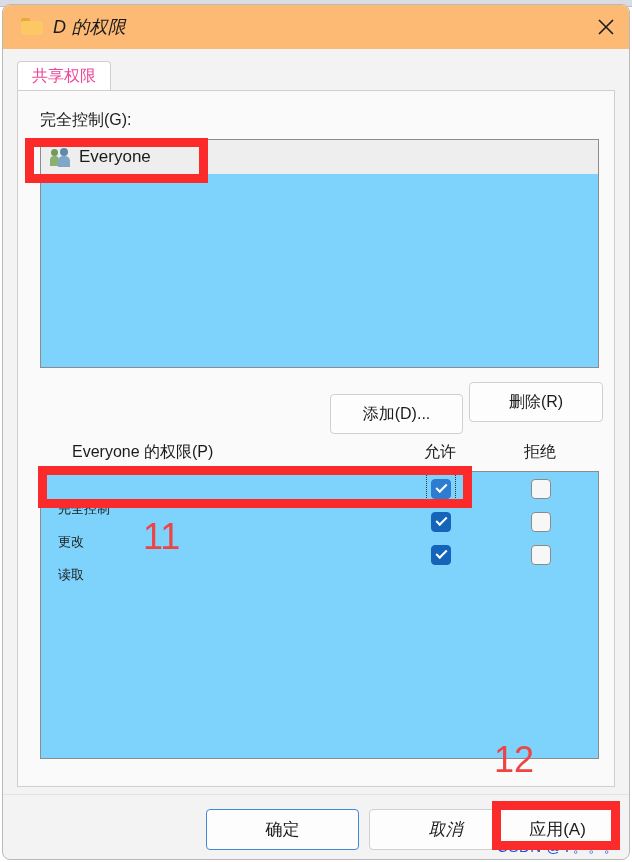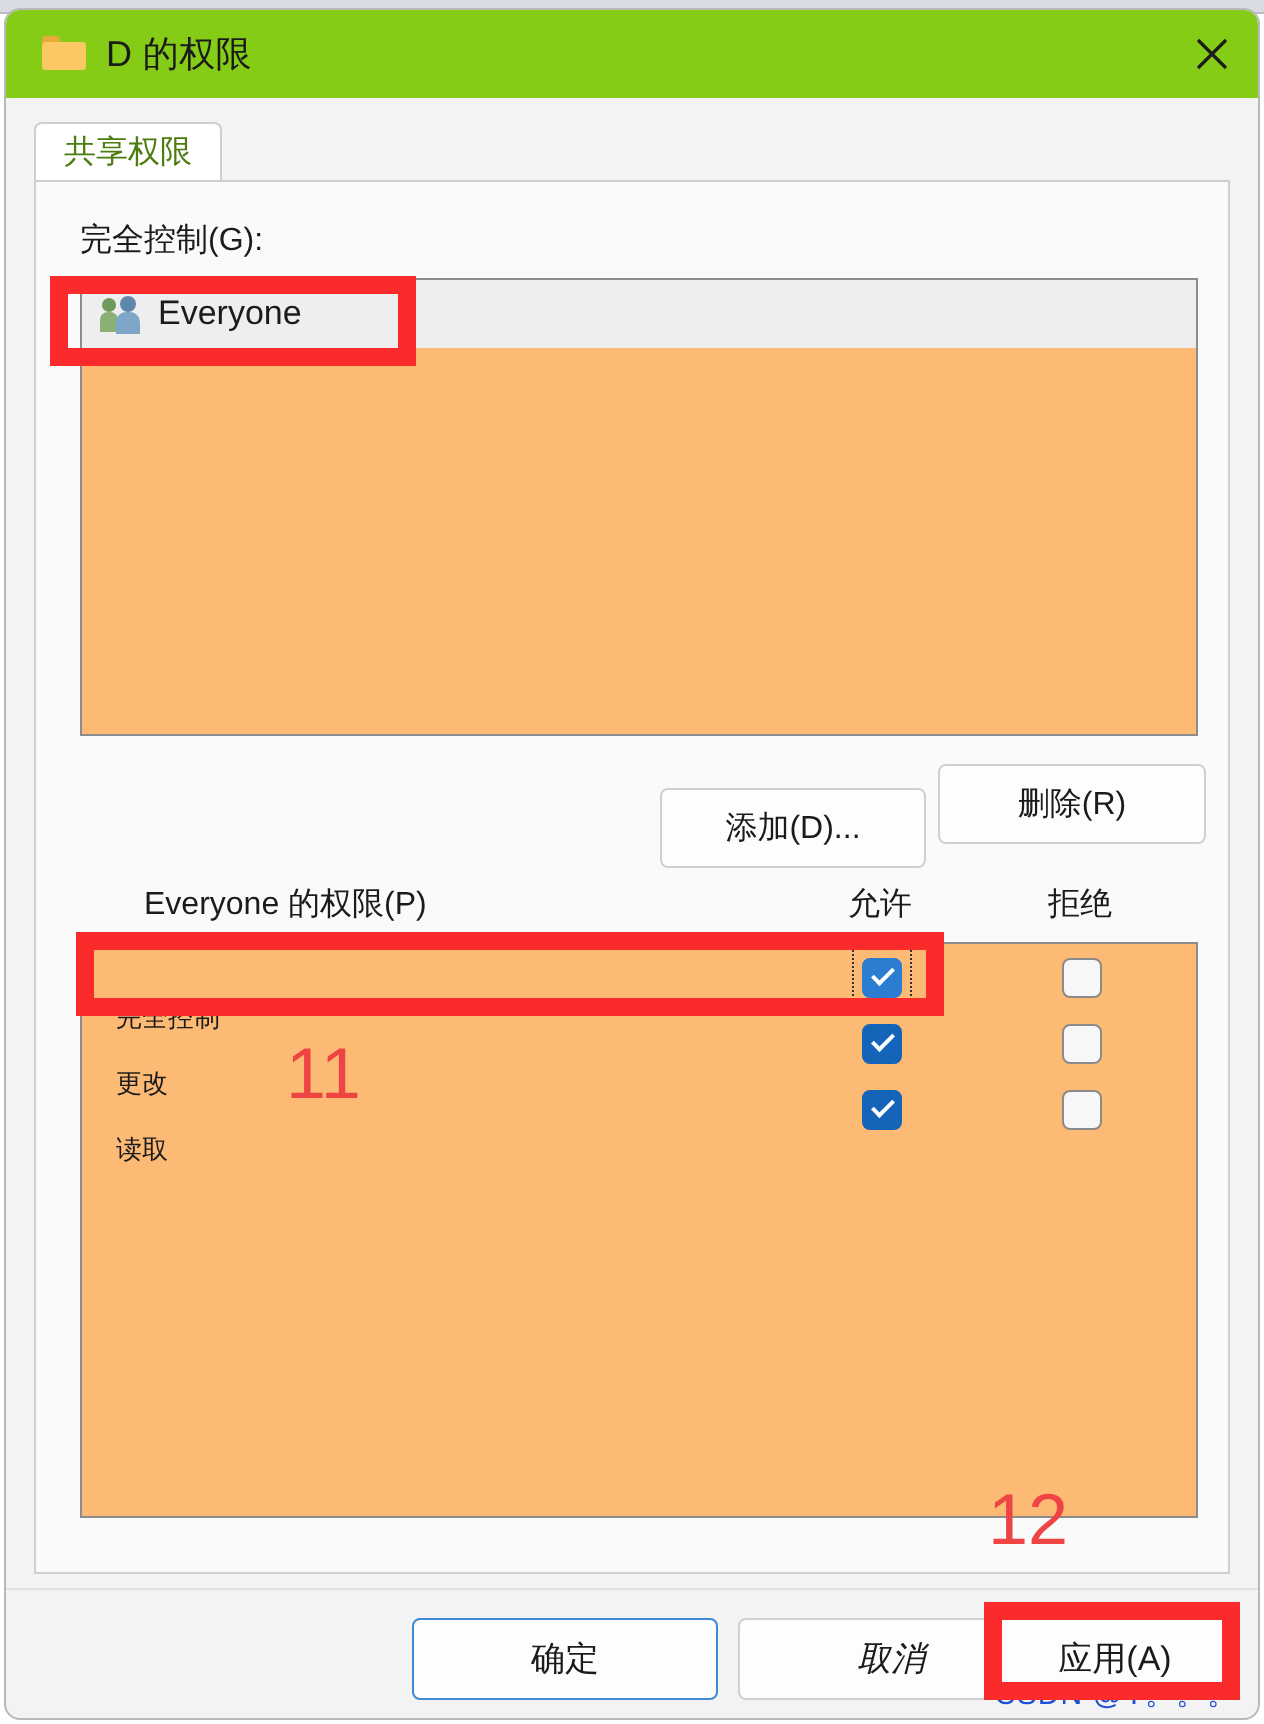--- a/index.html
+++ b/index.html
@@ -38,23 +38,24 @@
     box-sizing: border-box;
     overflow: hidden;
   }
 
   
   #titlebar {
     position: absolute;
     top: 0; left: 0;
     width: 626px;
     height: 44px;
-    background: #84cc16;
+    background: #fdba74;
     border-top-left-radius: 7px;
     border-top-right-radius: 7px;
+    font-style: italic;
   }
   #folder-icon {
     position: absolute;
     left: 18px;
     top: 13px;
     width: 22px;
     height: 17px;
   }
   #folder-icon .tab {
     position: absolute;
@@ -105,21 +106,21 @@
     height: 30px;
     padding: 0 14px;
     display: flex;
     align-items: center;
     background: #ffffff;
     border: 1px solid #cfcfcf;
     border-bottom: none;
     border-top-left-radius: 4px;
     border-top-right-radius: 4px;
     font-size: 16px;
-    color: #4d7c0f;
+    color: #ec4899;
     box-sizing: border-box;
     white-space: nowrap;
   }
 
   
   #tabpage {
     position: absolute;
     top: 85px;
     left: 14px;
     width: 598px;
@@ -132,21 +133,21 @@
   .field-label {
     position: absolute;
     font-size: 16px;
     color: #1b1b1b;
     white-space: nowrap;
   }
   #label-groups { left: 22px; top: 19px; }
 
   .listbox {
     position: absolute;
-    background: #fdba74;
+    background: #7dd3fc;
     border: 1px solid #8c8c8c;
     box-sizing: border-box;
   }
   #groups-list {
     left: 22px;
     top: 48px;
     width: 559px;
     height: 229px;
   }
   #row-everyone {

